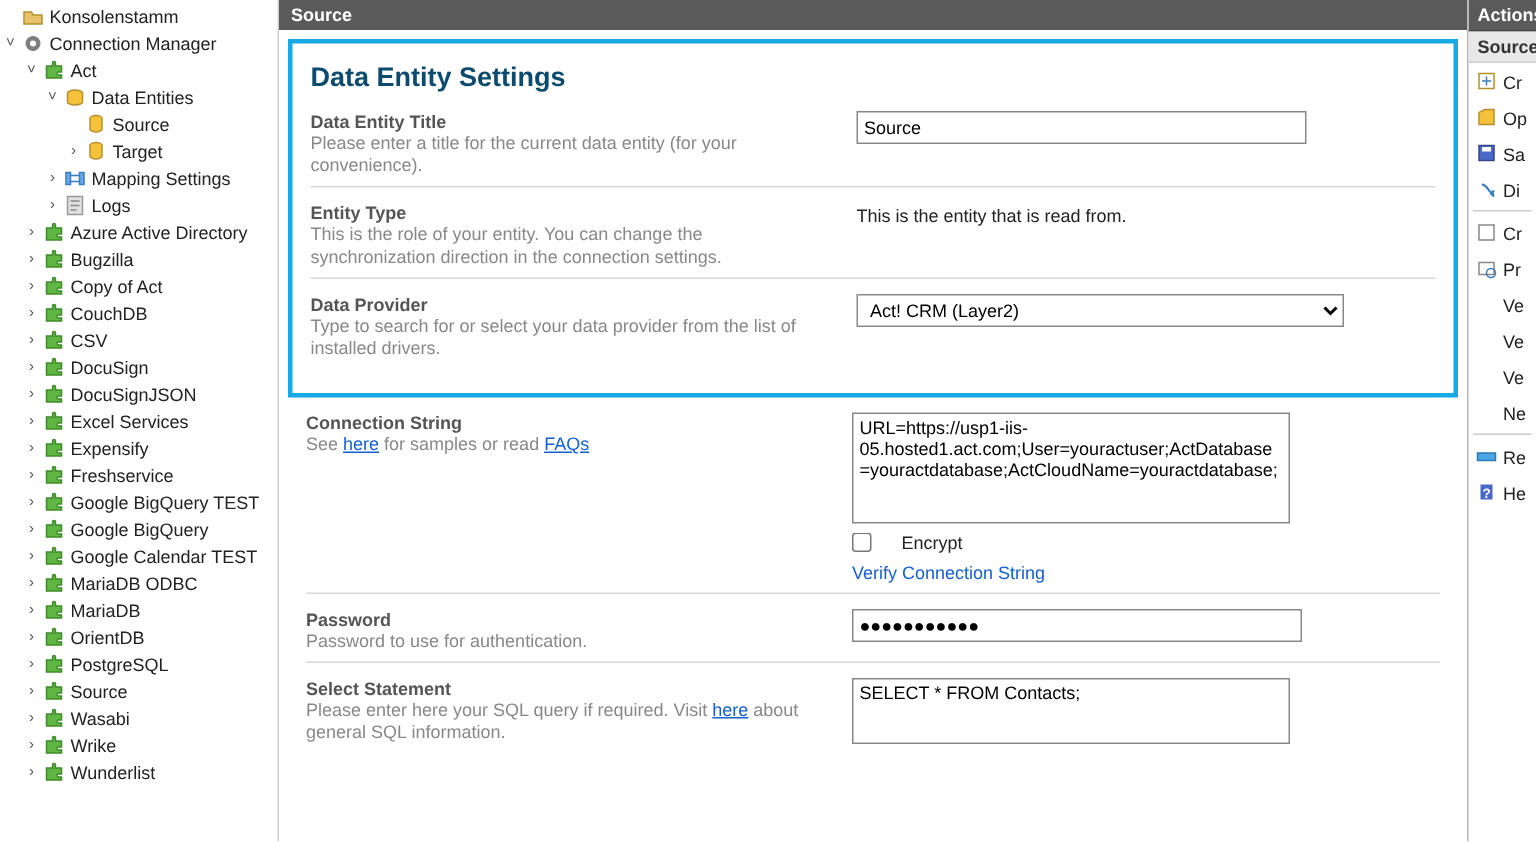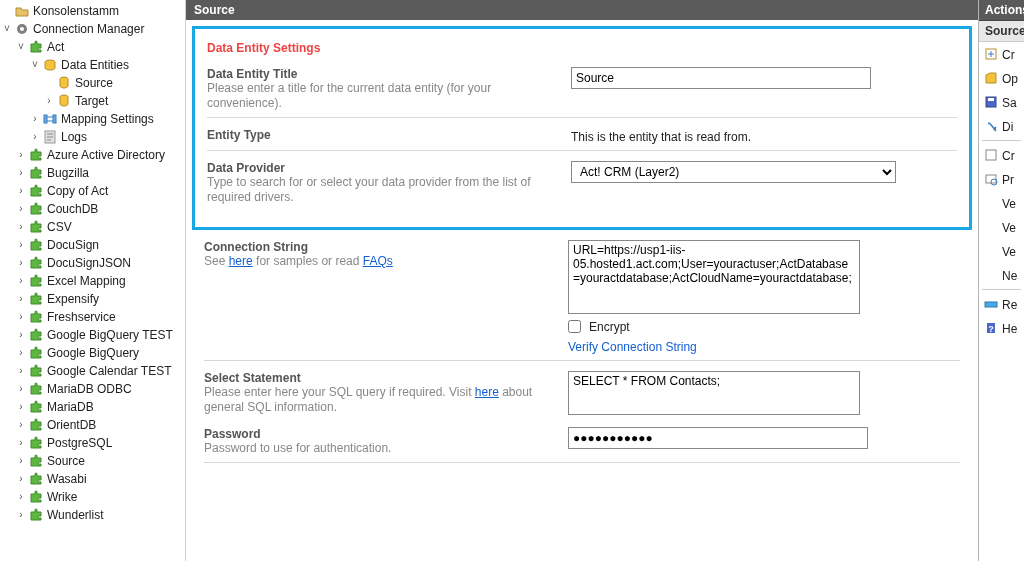--- a/index.html
+++ b/index.html
@@ -17,34 +17,34 @@
 .ico-db{fill:#f5c23b;stroke:#b68f2c}
 .ico-db2{fill:#f5c23b;stroke:#b68f2c}
 .ico-map{fill:#6aa9e9;stroke:#3a7dc0}
 .ico-log{fill:#e0e0e0;stroke:#999}
 .t-lbl{padding-left:1px}
 
 .center{flex:1;display:flex;flex-direction:column;height:561px;min-width:0}
 .titlebar{background:#5a5a5a;color:#fff;font-weight:600;padding:3px 8px;height:14px;line-height:14px}
 .scroll{flex:1;overflow:auto;background:#fff}
 .highlight-box{margin:6px 6px 0 6px;border:3px solid #17a8e6;padding:8px 12px 16px 12px}
-.section-h{font-weight:600;color:#ef4444;font-size:12px;margin:4px 0 6px 0}
+.section-h{font-weight:600;color:#0c4a6e;font-size:18px;margin:4px 0 6px 0}
 .grp{display:flex;gap:24px;padding:6px 0;border-bottom:1px solid #d8d8d8;margin-bottom:4px}
 .grp.last{border-bottom:none;margin-bottom:0}
 .lbl-col{width:340px;flex:0 0 340px}
 .lbl-t{font-weight:600;color:#555}
 .lbl-d{color:#888;line-height:1.25}
 .lbl-d a{color:#1460d1;text-decoration:underline;cursor:pointer}
 .val-col{flex:1;display:flex;flex-direction:column;gap:6px;align-items:flex-start}
 input[type=text],input[type=password],textarea,select{font:12px "Segoe UI",Tahoma,Arial,sans-serif;border:1px solid #888;padding:2px 4px;background:#fff}
 input[type=text],input[type=password]{width:290px;height:16px}
 textarea{width:282px;height:68px;resize:none;overflow-y:scroll}
 select{width:325px;height:22px}
 .static-txt{color:#222;padding-top:2px}
-.chk-row{display:flex;align-items:flex-start;gap:8px}
+.chk-row{display:flex;align-items:flex-start;gap:20px}
 .chk-row input{margin:0}
 .link{color:#1460d1;cursor:pointer}
 .body-grps{padding:4px 18px 8px 18px}
 
 .actions{width:45px;flex:0 0 45px;border-left:1px solid #b5b5b5;height:561px;background:#fff;overflow:hidden}
 .act-head{background:#5a5a5a;color:#fff;font-weight:600;padding:3px 6px;height:14px;line-height:14px;border-bottom:1px solid #444}
 .act-sub{background:#e8e8e8;color:#333;font-weight:600;padding:3px 6px;border-bottom:1px solid #ccc}
 .act-item{display:flex;align-items:flex-end;gap:3px;padding:4px 4px;white-space:nowrap;overflow:hidden;height:16px;cursor:default}
 .act-ico{width:16px;height:16px;display:inline-flex;align-items:center;justify-content:center}
 .act-sep{height:1px;background:#ccc;margin:2px 3px}
@@ -220,21 +220,21 @@
             <span class="t-lbl">DocuSignJSON</span>
           </div>
           <div class="t-row">
             <span class="t-sp"></span>
             <span class="t-tog">›</span>
             <span class="ico">
               <svg width="14" height="14">
                 <path class="ico-piece" d="M2 4h4v-2a1 1 0 0 1 2 0v2h4v4h-2a1 1 0 0 0 0 2h2v2H2z"></path>
               </svg>
             </span>
-            <span class="t-lbl">Excel Mapping</span>
+            <span class="t-lbl">Excel Services</span>
           </div>
           <div class="t-row">
             <span class="t-sp"></span>
             <span class="t-tog">›</span>
             <span class="ico">
               <svg width="14" height="14">
                 <path class="ico-piece" d="M2 4h4v-2a1 1 0 0 1 2 0v2h4v4h-2a1 1 0 0 0 0 2h2v2H2z"></path>
               </svg>
             </span>
             <span class="t-lbl">Expensify</span>
@@ -373,29 +373,30 @@
             <div class="lbl-t">Data Entity Title</div>
             <div class="lbl-d">Please enter a title for the current data entity (for your convenience).</div>
           </div>
           <div class="val-col">
             <input type="text" value="Source" style="">
           </div>
         </div>
         <div class="grp">
           <div class="lbl-col">
             <div class="lbl-t">Entity Type</div>
+            <div class="lbl-d">This is the role of your entity. You can change the synchronization direction in the connection settings.</div>
           </div>
           <div class="val-col">
             <div class="static-txt">This is the entity that is read from.</div>
           </div>
         </div>
         <div class="grp last">
           <div class="lbl-col">
             <div class="lbl-t">Data Provider</div>
-            <div class="lbl-d">Type to search for or select your data provider from the list of required drivers.</div>
+            <div class="lbl-d">Type to search for or select your data provider from the list of installed drivers.</div>
           </div>
           <div class="val-col">
             <select><option>Act! CRM (Layer2)</option></select>
           </div>
         </div>
       </div>
 
       <div class="body-grps">
         <div class="grp">
           <div class="lbl-col">
@@ -406,40 +407,40 @@
           </div>
           <div class="val-col">
             <textarea id="conn-ta" style="">URL=https://usp1-iis-05.hosted1.act.com;User=youractuser;ActDatabase=youractdatabase;ActCloudName=youractdatabase;</textarea>
             <label class="chk-row">
               <input type="checkbox" style="">
               <span>Encrypt</span>
             </label>
             <span class="link">Verify Connection String</span>
           </div>
         </div>
+        <div class="grp">
+          <div class="lbl-col">
+            <div class="lbl-t">Password</div>
+            <div class="lbl-d">Password to use for authentication.</div>
+          </div>
+          <div class="val-col">
+            <input type="text" readonly="" value="●●●●●●●●●●●" style="">
+          </div>
+        </div>
         <div class="grp last">
           <div class="lbl-col">
             <div class="lbl-t">Select Statement</div>
             <div class="lbl-d">
               <span>Please enter here your SQL query if required. Visit </span><a>here</a><span> about general SQL information.</span>
             </div>
           </div>
           <div class="val-col">
             <textarea id="sel-ta" style="height: 38px;">SELECT * FROM Contacts;</textarea>
           </div>
         </div>
-        <div class="grp">
-          <div class="lbl-col">
-            <div class="lbl-t">Password</div>
-            <div class="lbl-d">Password to use for authentication.</div>
-          </div>
-          <div class="val-col">
-            <input type="text" readonly="" value="●●●●●●●●●●●" style="">
-          </div>
-        </div>
       </div>
     </div>
   </div>
 
   <div class="actions">
     <div class="act-head">Actions</div>
     <div class="act-sub">Source</div>
     <div id="act-list">
         <div class="act-item">
           <span class="act-ico">

